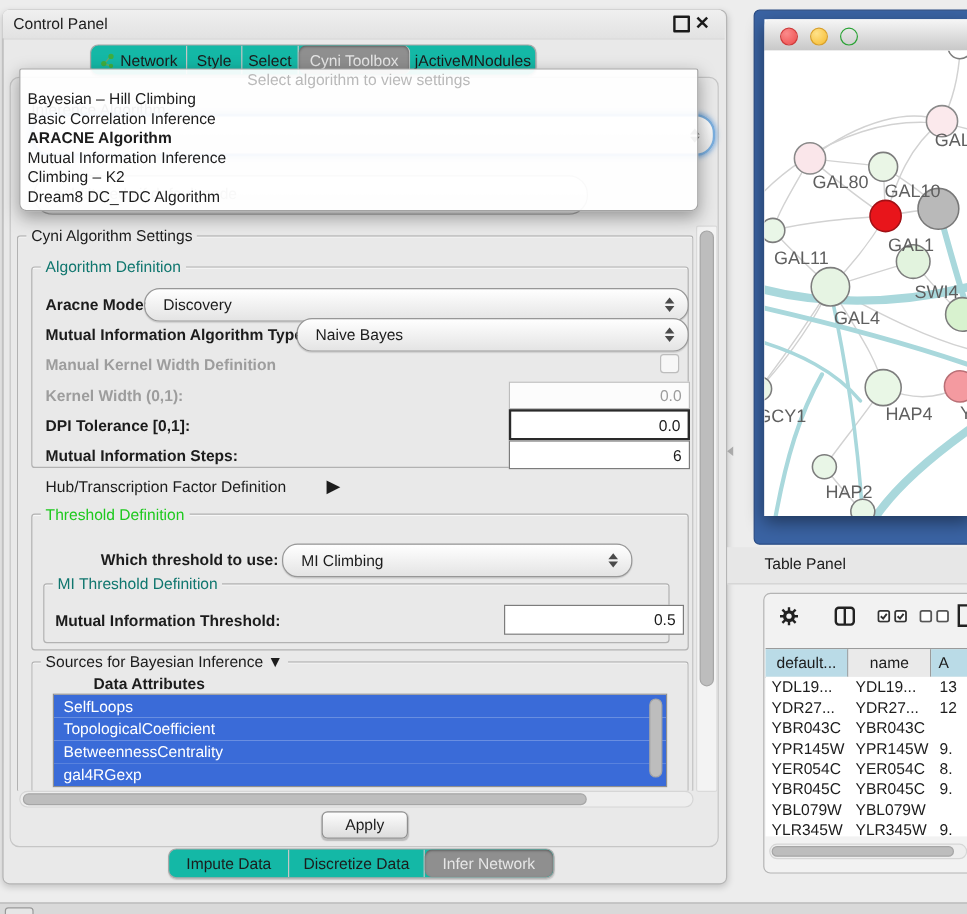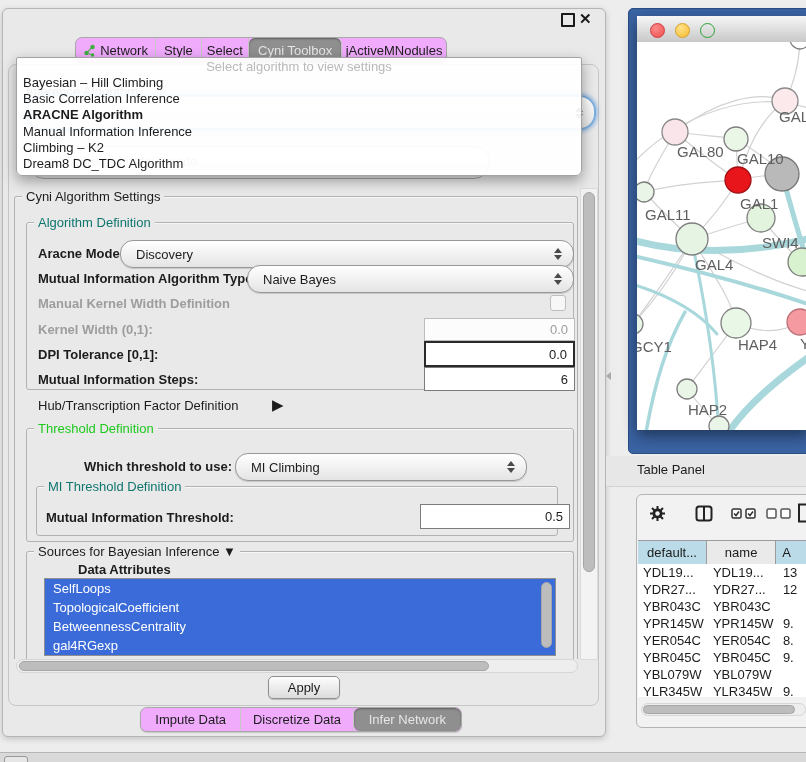--- a/index.html
+++ b/index.html
@@ -8,21 +8,21 @@
   .abs{position:absolute;}
   
   .cpwin{left:2px;top:8px;width:602px;height:727px;background:#e9e9e9;border:1px solid #b5b5b5;
          border-radius:6px;box-shadow:0 2px 6px rgba(0,0,0,.18);}
   .cptitle{left:2px;top:8px;width:602px;height:24px;border-bottom:1px solid #c9c9c9;
            background:linear-gradient(#f0f0f0,#e2e2e2);border-radius:6px 6px 0 0;}
   .cptitle span{position:absolute;left:9px;top:4px;}
   .float-ic{left:561px;top:13px;width:10px;height:10px;border:2px solid #1a1a1a;border-radius:1px;}
   .close-ic{left:579px;top:10px;font-weight:bold;font-size:15px;color:#1a1a1a;}
   
-  .tabbar{display:flex;border:1px solid #a8a8a8;border-radius:7px;background:#f0abfc;overflow:hidden;
+  .tabbar{display:flex;border:1px solid #a8a8a8;border-radius:7px;background:#14b8a6;overflow:hidden;
           box-shadow:0 1px 1px rgba(0,0,0,.15);text-align:right;}
   .tab{display:flex;align-items:center;justify-content:center;border-right:1px solid #c6c6c6;height:100%;gap:4px;}
   .tab:last-child{border-right:none;}
   .tab.sel{background:#8f8f8f;color:#e6e6e6;border-radius:6px;box-shadow:inset 0 1px 2px rgba(0,0,0,.35);}
   .toptabs{left:75px;top:37px;width:370px;height:24px;}
   .bottabs{left:140px;top:707px;width:320px;height:23px;}
   
   .grp{position:absolute;border:1px solid #b2b2b2;border-radius:3px;box-shadow:inset 0 1px 0 rgba(255,255,255,.65);}
   .grp.nobot{border-bottom:none;border-radius:3px 3px 0 0;}
   .gtitle{position:absolute;top:-8px;left:7px;background:#e9e9e9;padding:0 4px;line-height:15px;white-space:nowrap;}
@@ -87,20 +87,23 @@
   .botstrip{left:0;top:752px;width:806px;height:10px;background:#d9d9d9;border-top:1px solid #b5b5b5;}
   .botstrip-icon{left:4px;top:756px;width:22px;height:12px;background:#e6e6e6;border:1px solid #999;border-radius:3px;}
   .icon16{position:absolute;top:10px;}
 </style>
 </head>
 <body>
 
 <div id="screen">
 
   <div class="abs cpwin"></div>
+  <div class="abs cptitle">
+    <span>Control Panel</span>
+  </div>
   <div class="abs float-ic"></div>
   <div class="abs close-ic">✕</div>
 
   <div class="abs tabbar toptabs">
     <div class="tab" style="width:80px">
       <svg width="13" height="13" viewBox="0 0 13 13">
         <line x1="4" y1="9" x2="9" y2="3" stroke="#6aa86a" stroke-width="1.2"></line>
         <line x1="4" y1="9" x2="9" y2="11" stroke="#6aa86a" stroke-width="1.2"></line>
         <circle cx="3.5" cy="9" r="2.2" fill="#3fae3f"></circle>
           <circle cx="9.5" cy="3" r="2.2" fill="#3fae3f"></circle>
@@ -229,21 +232,21 @@
     <div class="tab sel" style="width:108px">
       <span>Infer Network</span>
       </div>
   </div>
 
   <div class="abs popup">
     <div class="hint">Select algorithm to view settings</div>
     <div class="pitem">Bayesian – Hill Climbing</div>
     <div class="pitem">Basic Correlation Inference</div>
     <div class="pitem b">ARACNE Algorithm</div>
-    <div class="pitem">Manual Information Inference</div>
+    <div class="pitem">Mutual Information Inference</div>
     <div class="pitem">Climbing – K2</div>
     <div class="pitem">Dream8 DC_TDC Algorithm</div>
   </div>
 
   <div class="abs splitmark"></div>
   <div class="abs blueframe"></div>
   <div class="abs macwin"></div>
   <div class="abs mactitle">
     <div class="macbtn" style="left:13px;background:radial-gradient(circle at 35% 30%,#fb8b8b,#ee4d4d);border:1px solid #cf3b3b;"></div>
     <div class="macbtn" style="left:38px;background:radial-gradient(circle at 35% 30%,#ffe28a,#f6bb2e);border:1px solid #d9a02a;"></div>

